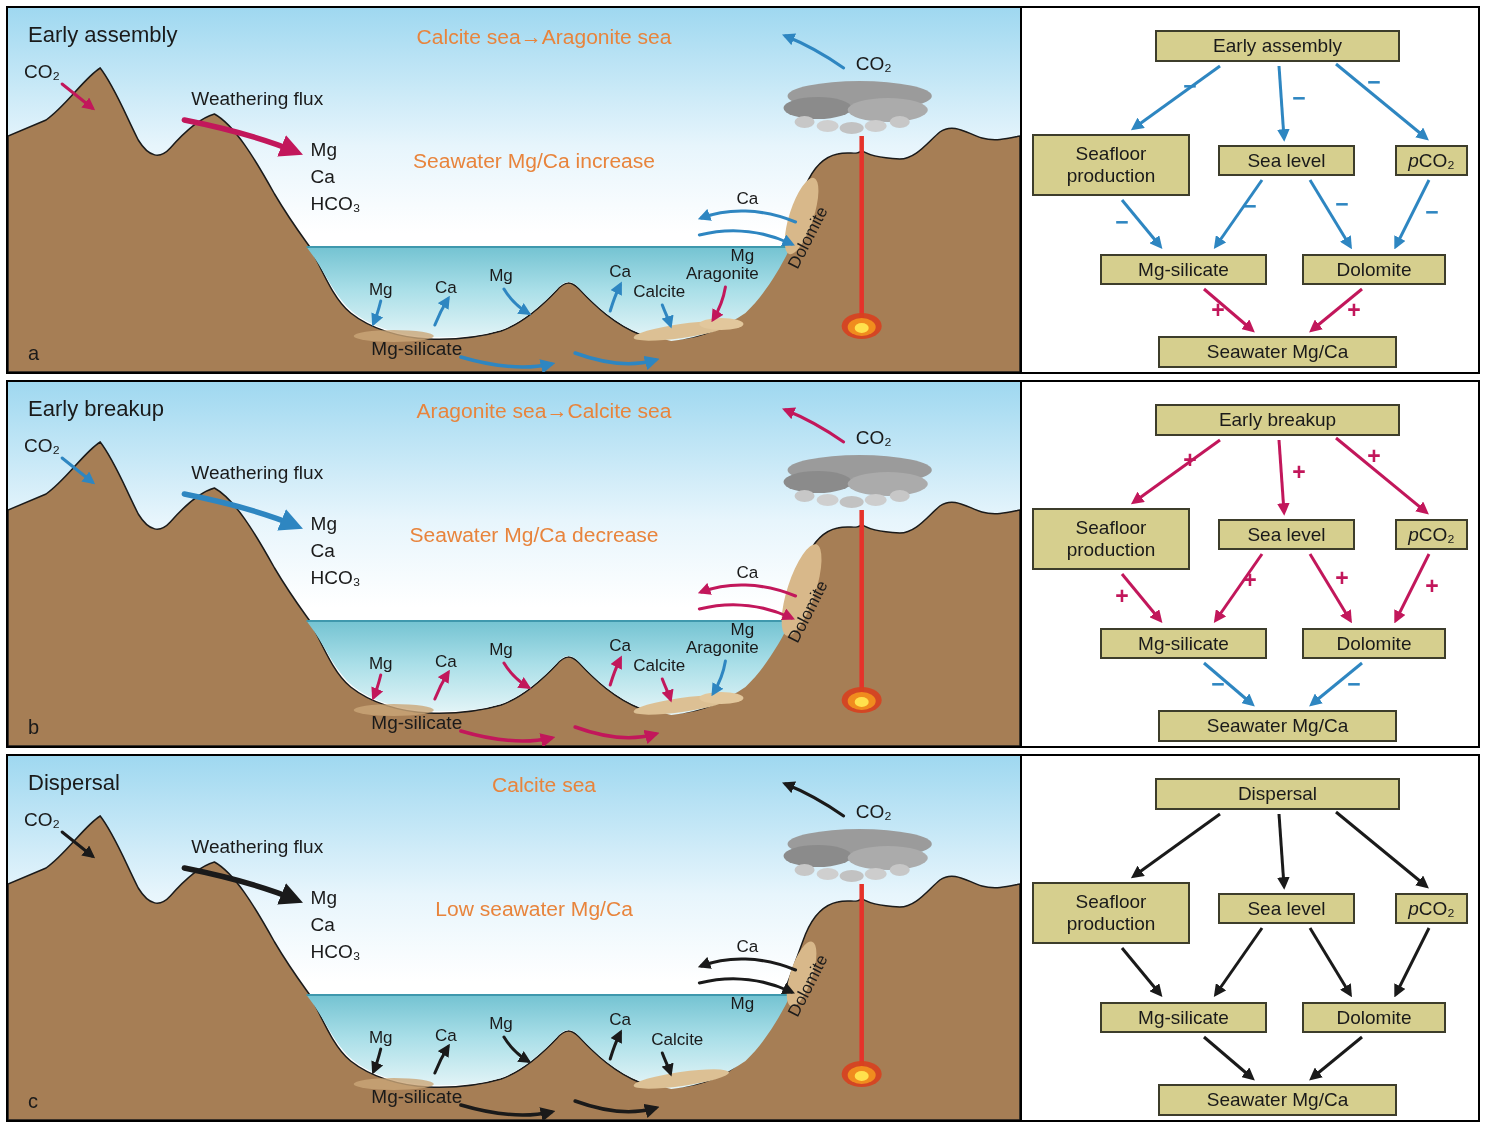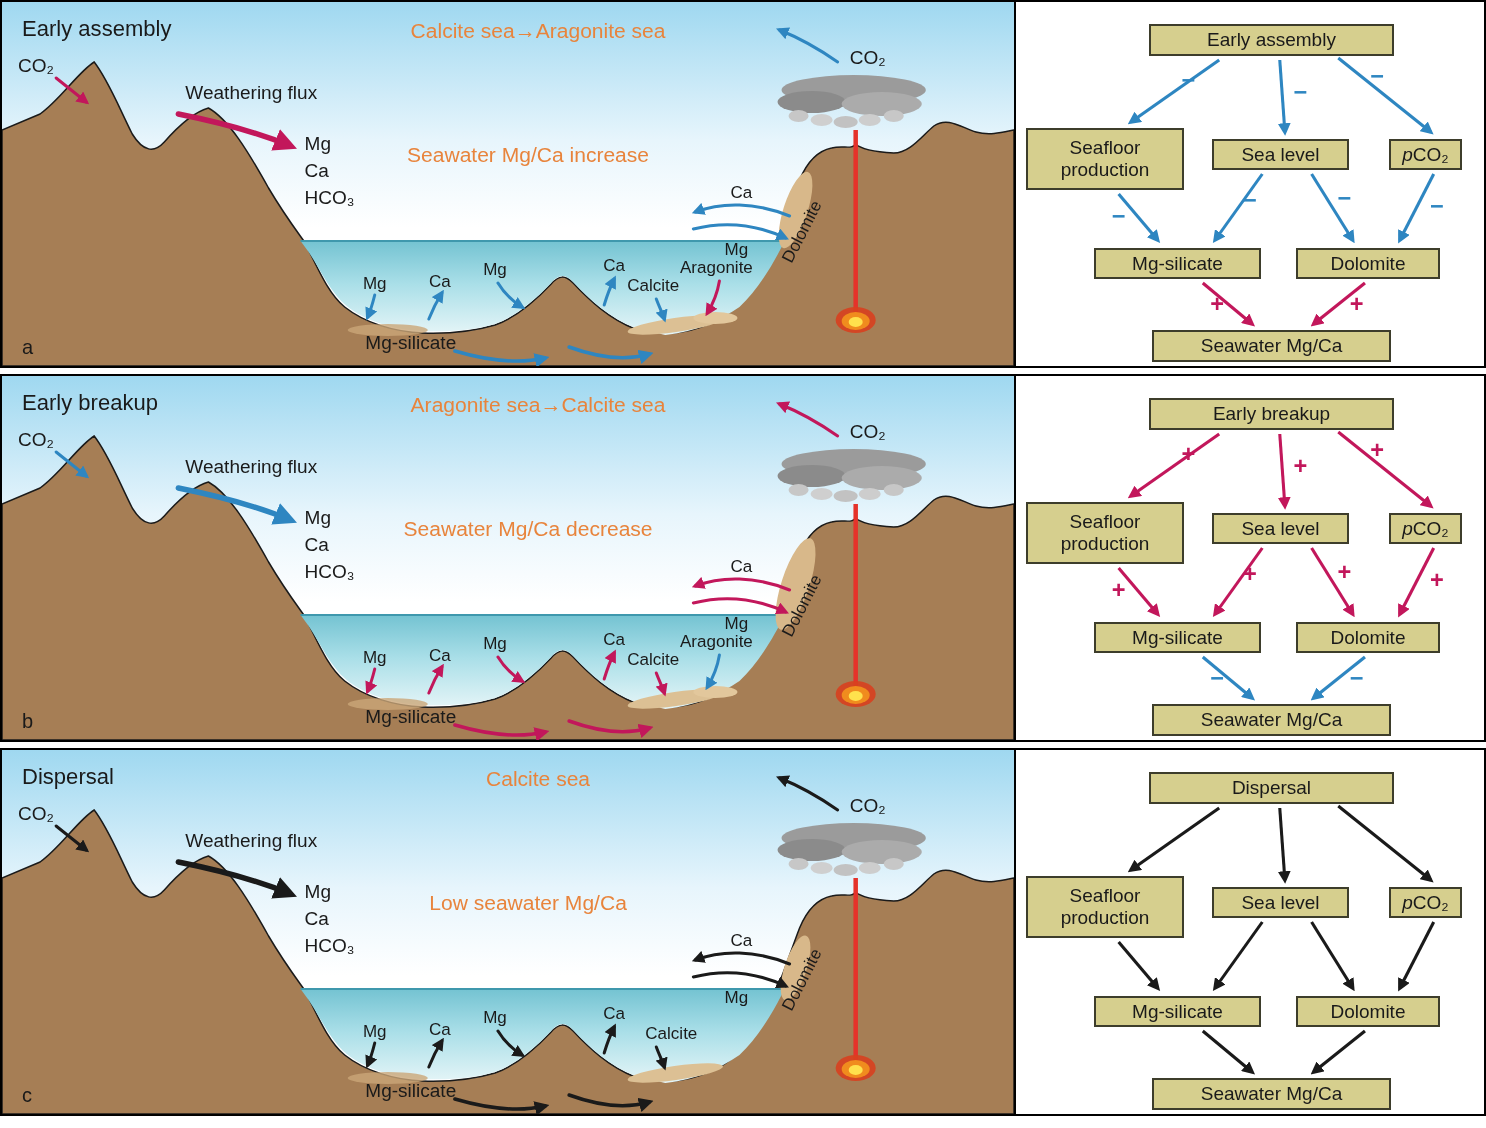--- a/index.html
+++ b/index.html
@@ -1,17 +1,17 @@
 <!DOCTYPE html>
 <html style="--orange: #e8843c; --box-fill: #d6cf8e;"><head>
 <meta charset="utf-8">
 <style>
   html,body{margin:0;padding:0;background:#fff;}
   body{width:1486px;height:1128px;font-family:"Liberation Sans",sans-serif;color:#1a1a1a;}
-  .wrap{}
+  .wrap{padding:6px;}
   .panel{display:flex;height:364px;border:2px solid #000;margin-bottom:6px;background:#fff;}
   .panel:last-child{margin-bottom:0;}
   .illustration{width:1012px;border-right:2px solid #000;position:relative;overflow:hidden;}
   .illustration svg{display:block;width:100%;height:100%;}
   .flowchart{flex:1;position:relative;background:#fff;}
   .flowchart svg.fc-arrows{position:absolute;inset:0;width:100%;height:100%;z-index:0;}
   svg text{font-family:"Liberation Sans",sans-serif;}
   .t-title{font-size:22px;fill:#1a1a1a;}
   .t-letter{font-size:20px;fill:#1a1a1a;}
   .t-orange{font-size:21px;fill:var(--orange,#e8843c);}

